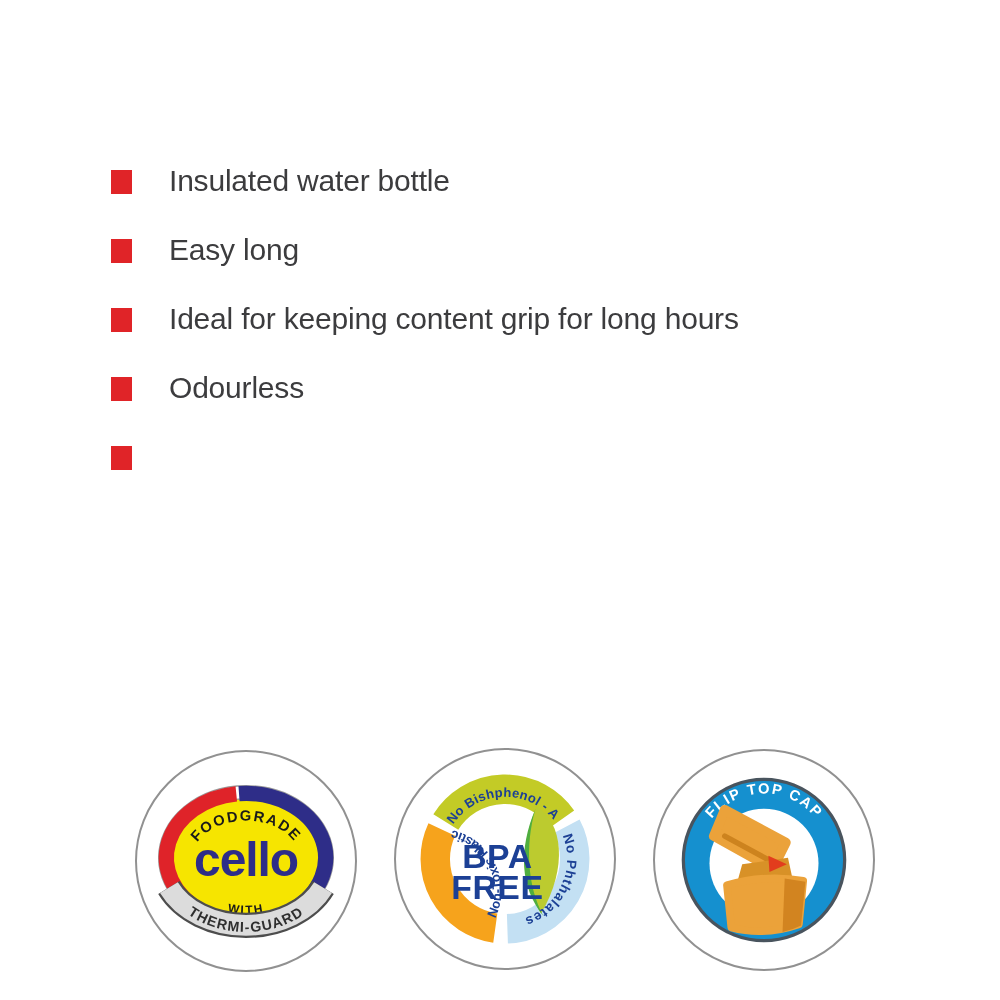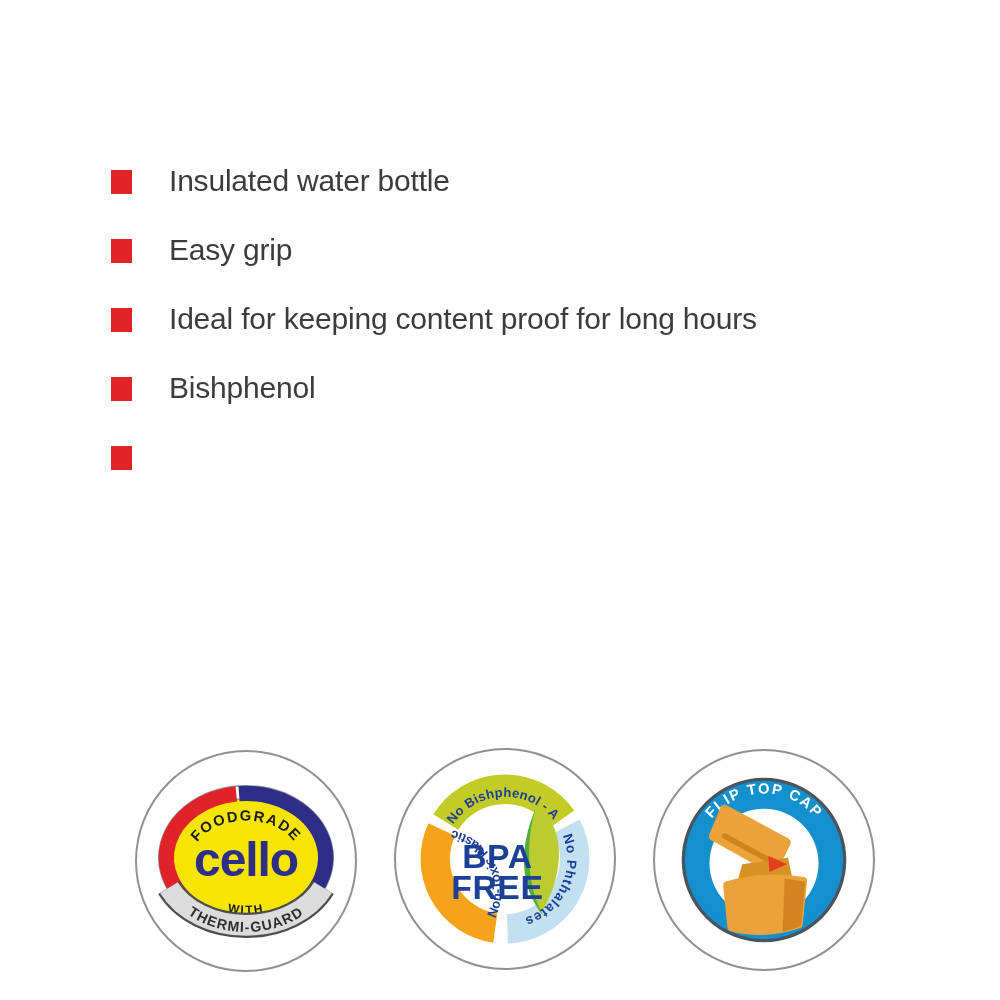--- a/index.html
+++ b/index.html
@@ -26,29 +26,29 @@
 
 <div class="canvas">
 
   <div class="feature-list">
     <div class="feature-item">
       <span class="bullet"></span>
       <span class="feature-text">Insulated water bottle</span>
     </div>
     <div class="feature-item">
       <span class="bullet"></span>
-      <span class="feature-text">Easy grip</span>
+      <span class="feature-text">Easy long</span>
     </div>
     <div class="feature-item">
       <span class="bullet"></span>
-      <span class="feature-text">Ideal for keeping content proof for long hours</span>
+      <span class="feature-text">Ideal for keeping content grip for long hours</span>
     </div>
     <div class="feature-item">
       <span class="bullet"></span>
-      <span class="feature-text">Bishphenol</span>
+      <span class="feature-text">Odourless</span>
     </div>
     <div class="feature-item">
       <span class="bullet"></span>
     </div>
   </div>
 
   <div class="badge" id="badge-cello">
     <svg viewBox="0 0 200 200">
 
       <ellipse cx="100" cy="97" rx="68" ry="54" fill="#f6e500" stroke="#9a9a9a" stroke-width="1"></ellipse>

